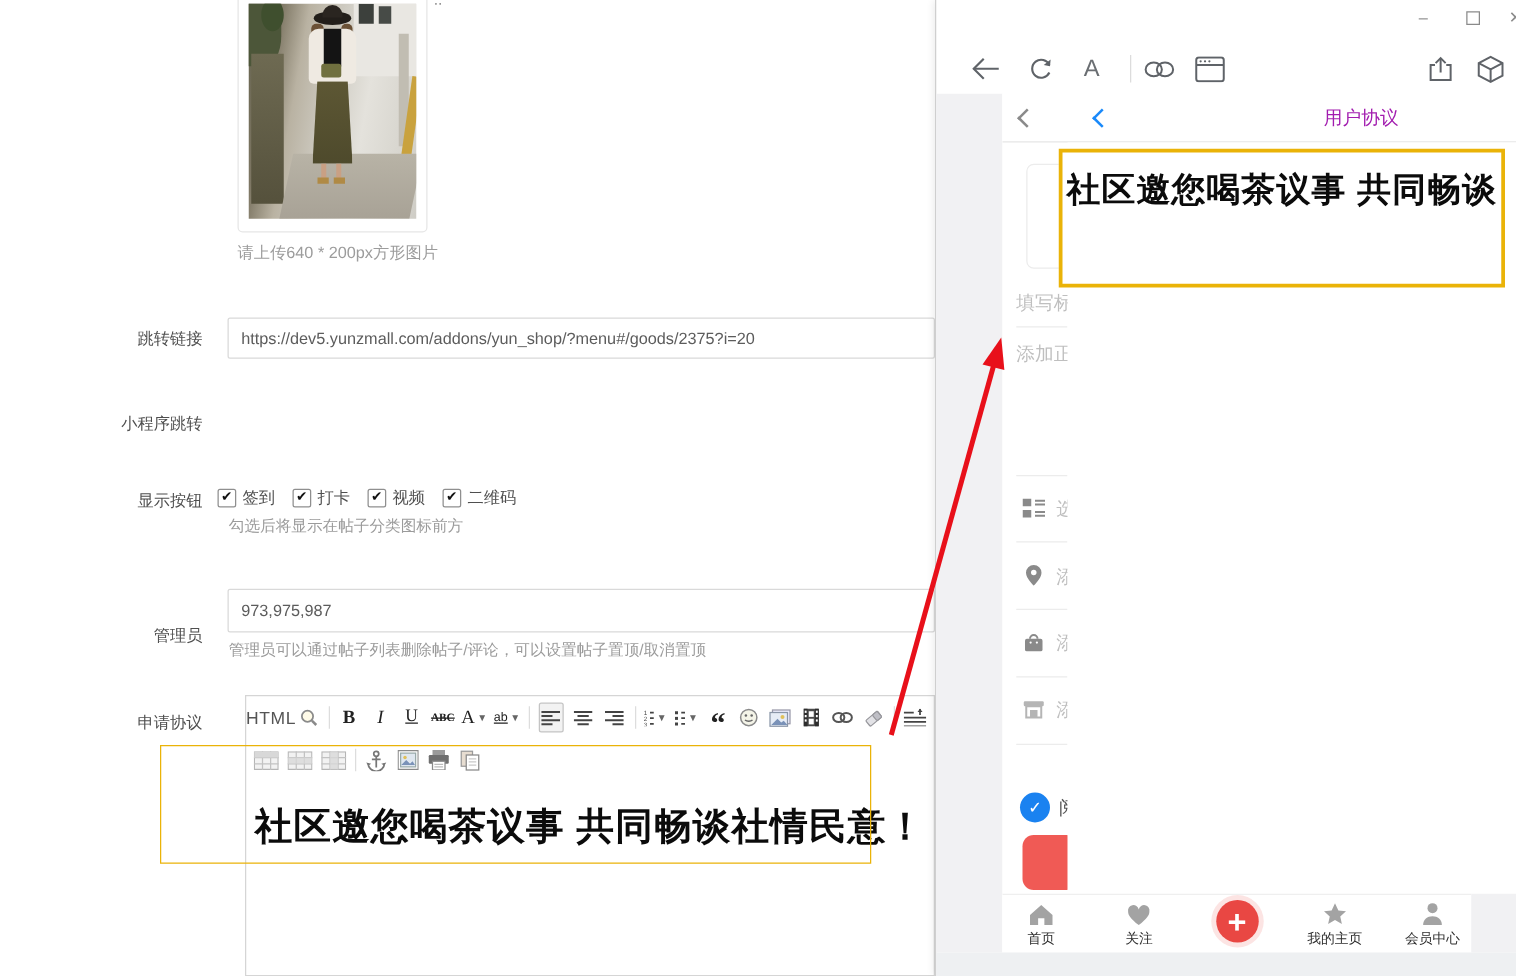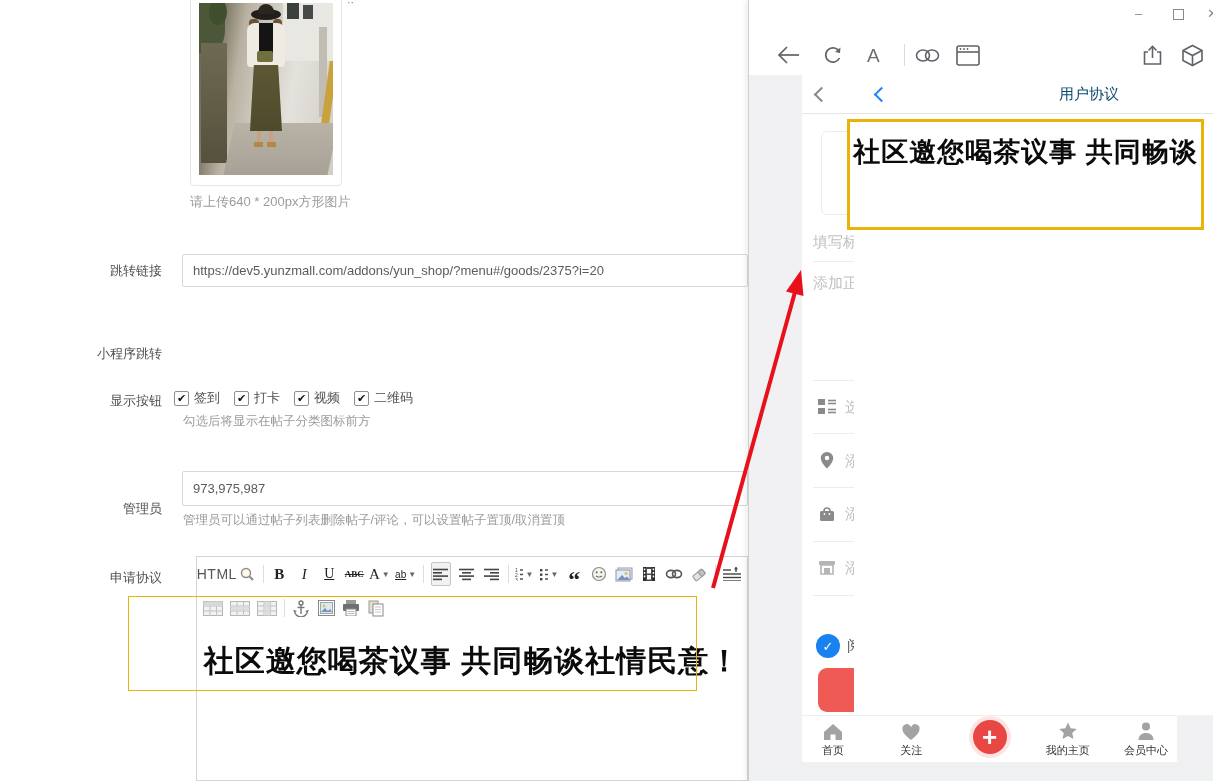--- a/index.html
+++ b/index.html
@@ -79,21 +79,21 @@
       <div style="left:70px;top:128px;width:4px;height:12px;background:#c9a084;"></div>
       <div style="left:55px;top:139px;width:9px;height:5px;background:#b08a45;"></div>
       <div style="left:68px;top:139px;width:9px;height:5px;background:#b08a45;"></div>
     </div>
   </div>
   <div class="abs" style="left:190px;top:193px;font-size:13px;color:#9c9c9c;">请上传640 * 200px方形图片</div>
 
   <div class="abs flabel" style="top:262px;">跳转链接</div>
   <input class="abs finput" style="top: 254px;" value="https://dev5.yunzmall.com/addons/yun_shop/?menu#/goods/2375?i=20">
 
-  <div class="abs flabel" style="top:330px;margin-top:15px;">小程序跳转</div>
+  <div class="abs flabel" style="top:330px;">小程序跳转</div>
 
   <div class="abs flabel" style="top:392px;">显示按钮</div>
   <div class="abs cbrow">
     <span class="cbitem">
       <span class="cb">✔</span>
       <span class="cblab">签到</span>
       </span>
     <span class="cbitem">
       <span class="cb">✔</span>
       <span class="cblab">打卡</span>
@@ -398,21 +398,21 @@
           </svg>
         </div>
     </div>
 
     <div class="abs gstrip" style="left:0;top:75px;width:53px;height:687px;"></div>
     <div class="abs" style="left:53px;top:75px;width:412px;height:687px;background:#fff;"></div>
 
     <div class="abs" style="left:53px;top:75px;width:412px;height:38px;background:#fff;border-bottom:1px solid #e6e6e6;">
       <span class="chev abs" style="left:14px;top:14px;"></span>
       <span class="chev blue abs" style="left:74px;top:14px;"></span>
-      <div class="abs" style="left:197px;top:10px;width:180px;text-align:center;font-size:15px;color:#0c4a6e;">用户协议</div>
+      <div class="abs" style="left:197px;top:10px;width:180px;text-align:center;font-size:15px;color:#a21caf;">用户协议</div>
     </div>
 
     <div class="abs" style="left:72px;top:131px;width:60px;height:82px;border:1px solid #ececec;border-radius:6px;background:#fff;"></div>
 
     <div class="abs ghost" style="left:64px;top:233px;">填写标题</div>
     <div class="abs pdiv" style="left:64px;top:261px;width:41px;"></div>
     <div class="abs ghost" style="left:64px;top:274px;">添加正文</div>
     <div class="abs pdiv" style="left:64px;top:380px;width:41px;"></div>
 
     <div class="abs" style="left:69px;top:398px;">

